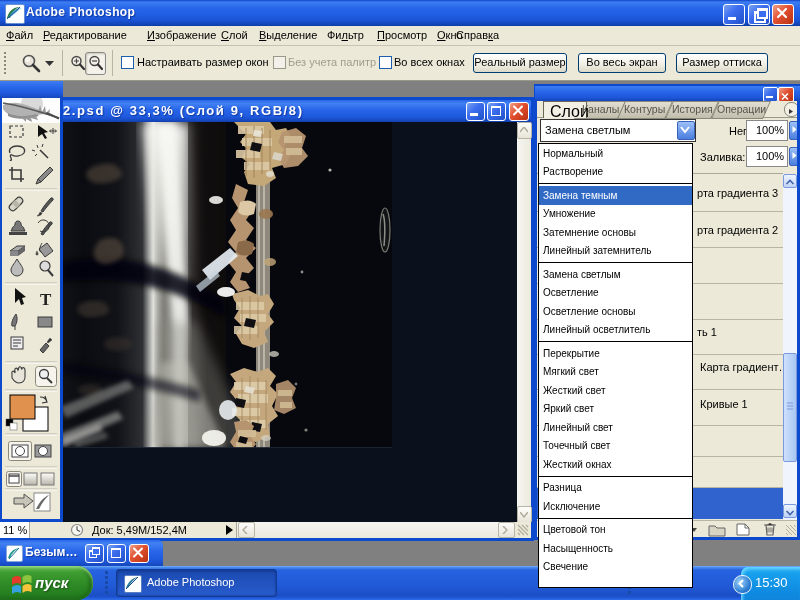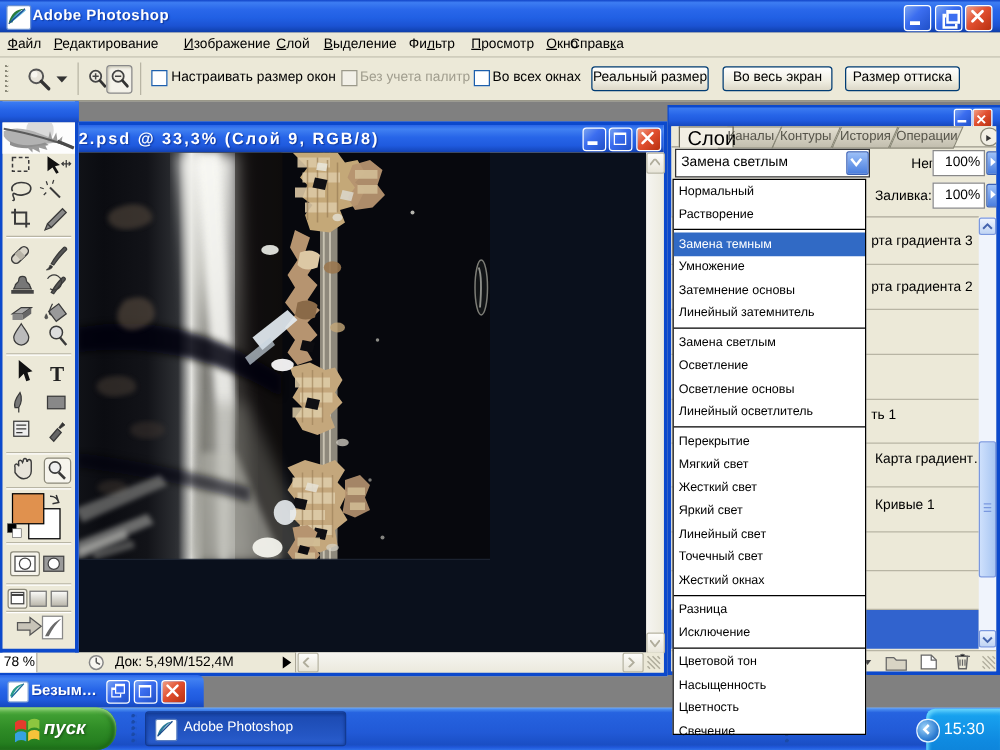--- a/index.html
+++ b/index.html
@@ -225,21 +225,21 @@
         <path d="M0,5 L4,0 L8,5" stroke="#b0ad9c" stroke-width="1.5" fill="none"></path>
       </svg>
   <div class="abs" style="left:0;top:384px;width:13px;height:15px;border:1px solid #b8b5a4;border-radius:2px;background:linear-gradient(180deg,#fdfdfb,#e8e5d8);"></div>
   <svg class="abs" style="left:3px;top:390px;" width="8" height="6">
         <path d="M0,0 L4,5 L8,0" stroke="#b0ad9c" stroke-width="1.5" fill="none"></path>
       </svg>
  </div>
 
  <div class="abs" style="left:0;top:422px;width:531px;height:16px;background:#ece9d8;">
   <div class="abs" style="left:0;top:0;width:29px;height:16px;background:#fff;border-right:1px solid #aca899;">
-   <div class="abs t11" style="left:3px;top:2px;">78 %</div>
+   <div class="abs t11" style="left:3px;top:2px;">11 %</div>
   </div>
   <svg class="abs" style="left:70px;top:1px;" width="15" height="14" viewBox="0 0 15 14">
    <circle cx="7" cy="7" r="5.5" fill="#f8f6f0" stroke="#888" stroke-width="1.2"></circle>
    <path d="M7,7 L7,3.2 M7,7 L10,8.5" stroke="#555" stroke-width="1.2"></path>
   </svg>
   <div class="abs t11" style="left:92px;top:2px;">Док: 5,49М/152,4М</div>
   <svg class="abs" style="left:226px;top:3px;" width="8" height="10">
         <path d="M0,0 L7,5 L0,10 Z" fill="#000"></path>
       </svg>
   <div class="abs" style="left:236px;top:0;width:1px;height:16px;background:#aca899;"></div>
@@ -577,15 +577,14 @@
 <div class="dd">Яркий свет</div>
 <div class="dd">Линейный свет</div>
 <div class="dd">Точечный свет</div>
 <div class="dd">Жесткий окнах</div>
 <div class="sep2"></div>
 <div class="dd">Разница</div>
 <div class="dd">Исключение</div>
 <div class="sep2"></div>
 <div class="dd">Цветовой тон</div>
 <div class="dd">Насыщенность</div>
-<div class="dd">Цветность</div>
 <div class="dd">Свечение</div>
 </div>
 
 </body></html>

